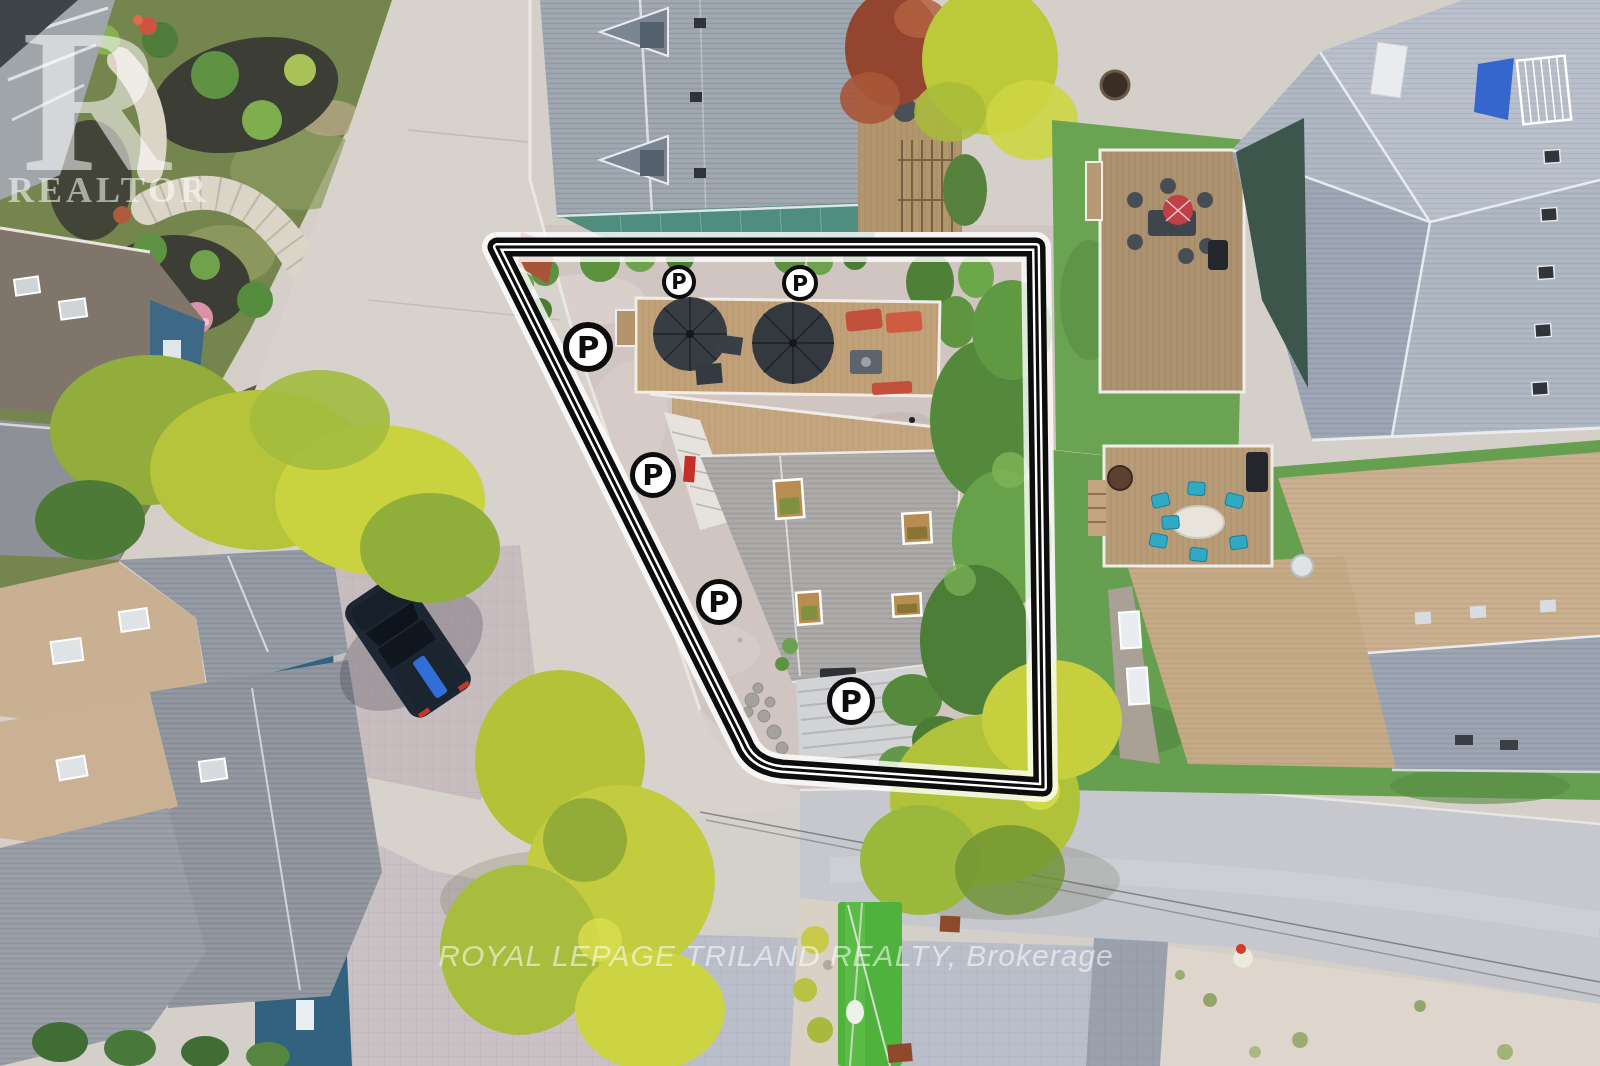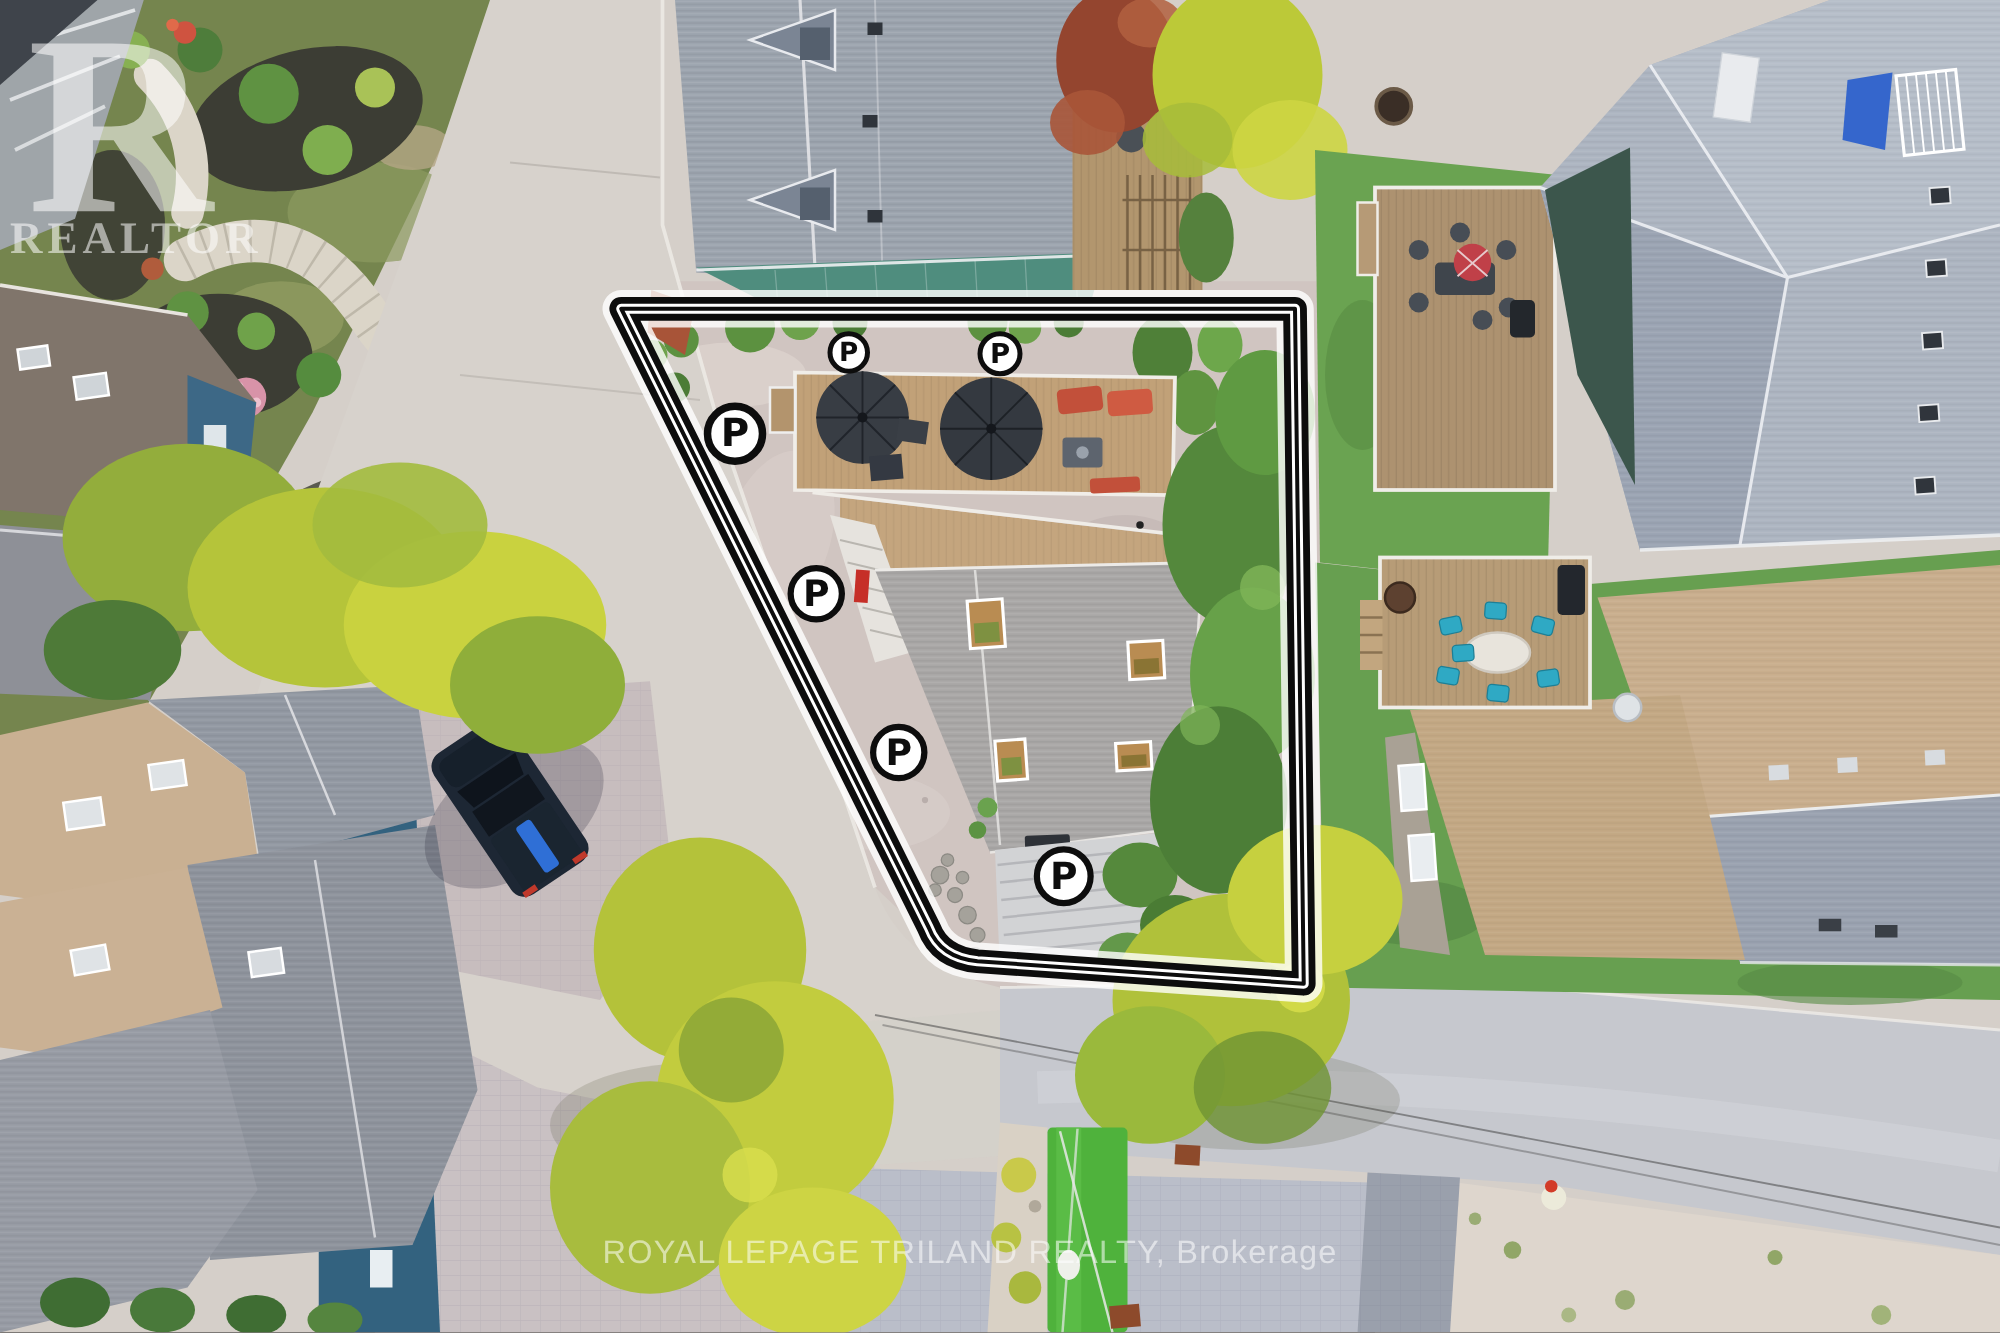--- a/index.html
+++ b/index.html
@@ -5,22 +5,22 @@
   html,body{margin:0;padding:0;background:#222;}
   .stage{position:relative;width:1600px;height:1066px;overflow:hidden;
          font-family:"Liberation Sans",sans-serif;background:#d5cfc9;}
   .scene{position:absolute;left:0;top:0;}
   
   .wm{position:absolute;color:rgba(255,255,255,.55);user-select:none;pointer-events:none;}
   .wm-r{left:22px;top:-2px;font-family:"Liberation Serif",serif;font-weight:bold;
         font-size:205px;line-height:1;}
   .wm-realtor{left:8px;top:172px;font-family:"Liberation Serif",serif;font-weight:bold;
         font-size:36px;letter-spacing:4px;line-height:1;}
-  .wm-brokerage{left:776px;top:988px;transform:translateX(-50%);white-space:nowrap;
-        font-size:26px;letter-spacing:1px;line-height:1;}
+  .wm-brokerage{left:776px;top:941px;transform:translateX(-50%);white-space:nowrap;
+        font-size:30px;letter-spacing:1px;line-height:1;font-style:italic;}
   
   #markers{position:absolute;left:0;top:0;width:100%;height:100%;pointer-events:none;}
   .marker{position:absolute;transform:translate(-50%,-50%);background:#fff;
           border-radius:50%;display:flex;align-items:center;justify-content:center;
           font-family:"DejaVu Sans",sans-serif;font-weight:bold;box-sizing:border-box;}
 </style>
 </head>
 <body>
 
 <div class="stage">

